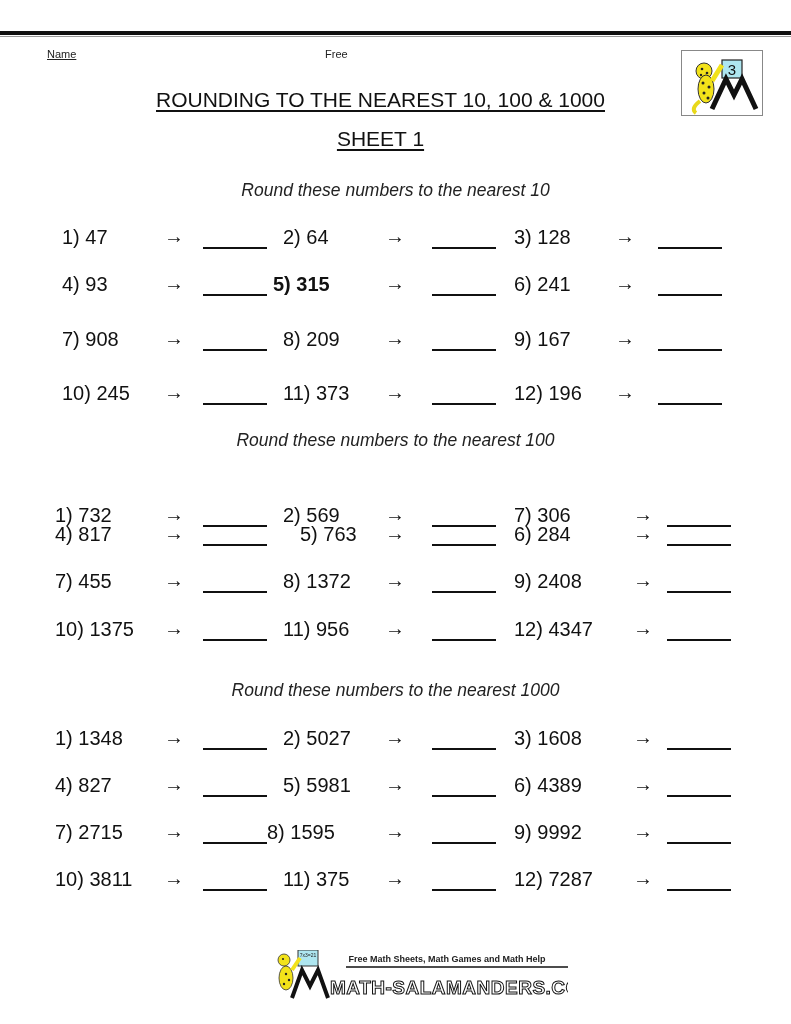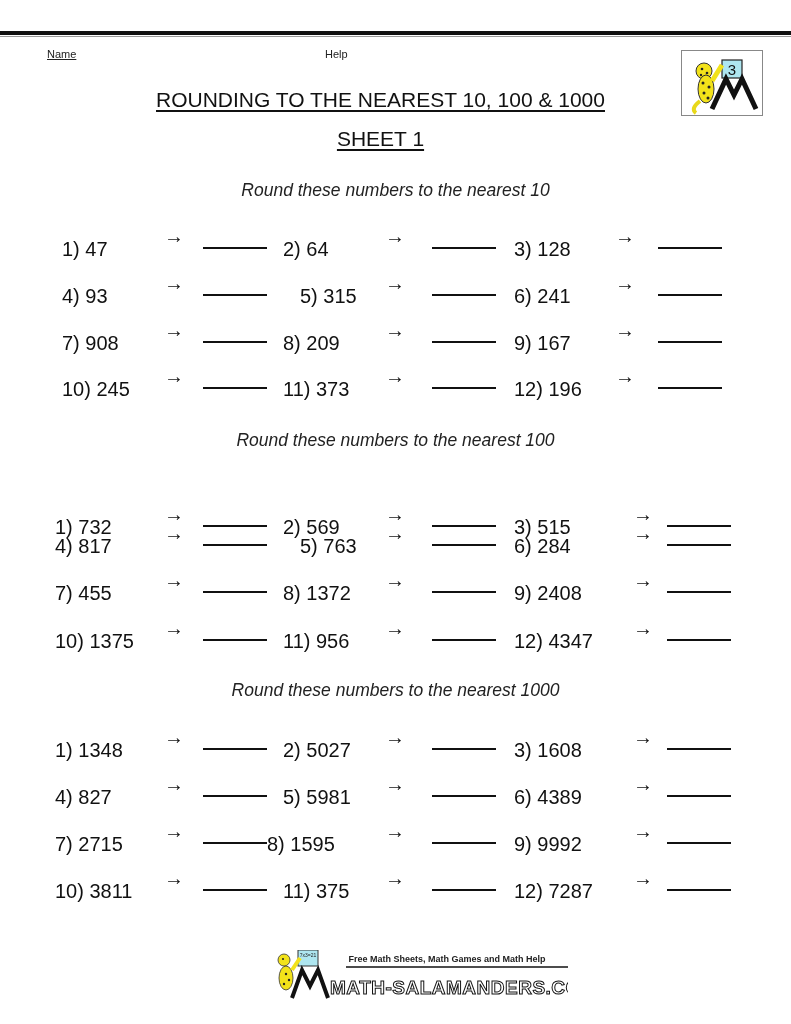--- a/index.html
+++ b/index.html
@@ -16,34 +16,34 @@
     .title { position: absolute; left: 0; width: 791px; text-align: center; font-size: 21px; color: #111; }
     .title span { text-decoration: underline; text-underline-offset: 3px; text-decoration-thickness: 1.5px; }
     .title-main { top: 88px; left: -15px; }
     .title-sheet { top: 127px; left: -15px; }
 
     .logo-box { position: absolute; left: 681px; top: 50px; width: 82px; height: 66px; border: 1px solid #888; background: #fff; }
 
     .section-heading { position: absolute; left: 0; width: 791px; text-align: center; font-style: italic; font-size: 17.5px; color: #222; }
 
     .row { position: absolute; left: 0; width: 791px; height: 30px; font-size: 20px; }
-    .item { position: absolute; top: 0; white-space: nowrap; margin-top: 12px; }
+    .item { position: absolute; top: 0; white-space: nowrap; }
     .arrow { position: absolute; top: -1px; font-size: 20px; }
     .blank { position: absolute; top: 21px; height: 1.5px; width: 64px; background: #111; }
 
     .footer-logo { position: absolute; left: 272px; top: 950px; width: 296px; height: 52px; }
   </style>
 </head>
 <body>
 
 <div class="top-rule"></div>
 <div class="top-rule2"></div>
 
 <div class="field-label name-label">Name</div>
-<div class="field-label date-label">Help</div>
+<div class="field-label date-label">Free</div>
 
 <div class="title title-main"><span>ROUNDING TO THE NEAREST 10, 100 &amp; 1000</span></div>
 <div class="title title-sheet"><span>SHEET 1</span></div>
 
 <div class="logo-box">
   <svg width="80" height="64" viewBox="0 0 80 64">
 
     <rect x="40" y="9" width="20" height="18" fill="#aee6f0" stroke="#222" stroke-width="1.2"></rect>
     <text x="50" y="24" font-size="15" text-anchor="middle" fill="#111" font-family="Liberation Sans, sans-serif">3</text>
 
@@ -73,60 +73,60 @@
   <span class="arrow" style="left:385px;">→</span>
   <span class="blank" style="left:432px;"></span>
   <span class="item" style="left:514px;">3) 128</span>
   <span class="arrow" style="left:615px;">→</span>
   <span class="blank" style="left:658px;"></span>
 </div>
 <div class="row" style="top:273px;">
   <span class="item" style="left:62px;">4) 93</span>
   <span class="arrow" style="left:164px;">→</span>
   <span class="blank" style="left:203px;"></span>
-  <span class="item" style="left:300px;">5) 315</span>
+  <span class="item" style="left:273px;font-weight:bold;">5) 315</span>
   <span class="arrow" style="left:385px;">→</span>
   <span class="blank" style="left:432px;"></span>
   <span class="item" style="left:514px;">6) 241</span>
   <span class="arrow" style="left:615px;">→</span>
   <span class="blank" style="left:658px;"></span>
 </div>
-<div class="row" style="top:320px;">
+<div class="row" style="top:328px;">
   <span class="item" style="left:62px;">7) 908</span>
   <span class="arrow" style="left:164px;">→</span>
   <span class="blank" style="left:203px;"></span>
   <span class="item" style="left:283px;">8) 209</span>
   <span class="arrow" style="left:385px;">→</span>
   <span class="blank" style="left:432px;"></span>
   <span class="item" style="left:514px;">9) 167</span>
   <span class="arrow" style="left:615px;">→</span>
   <span class="blank" style="left:658px;"></span>
 </div>
-<div class="row" style="top:366px;text-align:center;">
+<div class="row" style="top:382px;text-align:center;">
   <span class="item" style="left:62px;">10) 245</span>
   <span class="arrow" style="left:164px;">→</span>
   <span class="blank" style="left:203px;"></span>
   <span class="item" style="left:283px;">11) 373</span>
   <span class="arrow" style="left:385px;">→</span>
   <span class="blank" style="left:432px;"></span>
   <span class="item" style="left:514px;">12) 196</span>
   <span class="arrow" style="left:615px;">→</span>
   <span class="blank" style="left:658px;"></span>
 </div>
 
 <div class="section-heading" style="top:430px;">Round these numbers to the nearest 100</div>
 
 <div class="row" style="top:504px;">
   <span class="item" style="left:55px;">1) 732</span>
   <span class="arrow" style="left:164px;">→</span>
   <span class="blank" style="left:203px;"></span>
   <span class="item" style="left:283px;">2) 569</span>
   <span class="arrow" style="left:385px;">→</span>
   <span class="blank" style="left:432px;"></span>
-  <span class="item" style="left:514px;">3) 515</span>
+  <span class="item" style="left:514px;">7) 306</span>
   <span class="arrow" style="left:633px;">→</span>
   <span class="blank" style="left:667px;"></span>
 </div>
 <div class="row" style="top:523px;">
   <span class="item" style="left:55px;">4) 817</span>
   <span class="arrow" style="left:164px;">→</span>
   <span class="blank" style="left:203px;"></span>
   <span class="item" style="left:300px;">5) 763</span>
   <span class="arrow" style="left:385px;">→</span>
   <span class="blank" style="left:432px;"></span>

